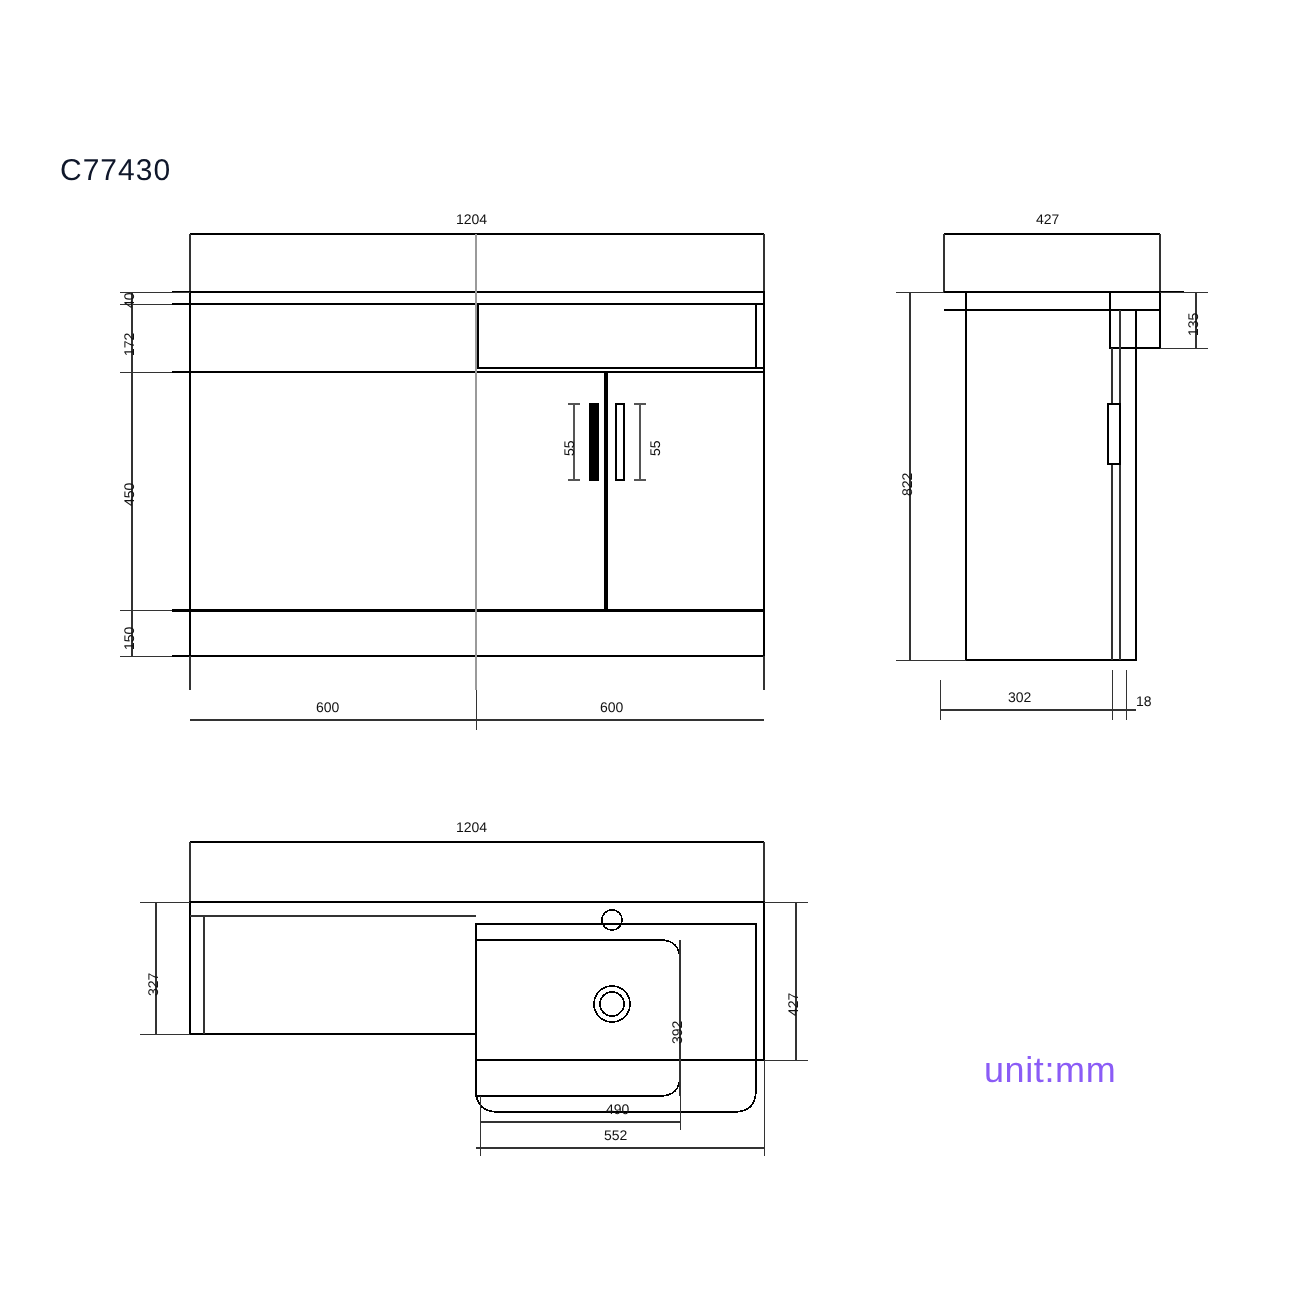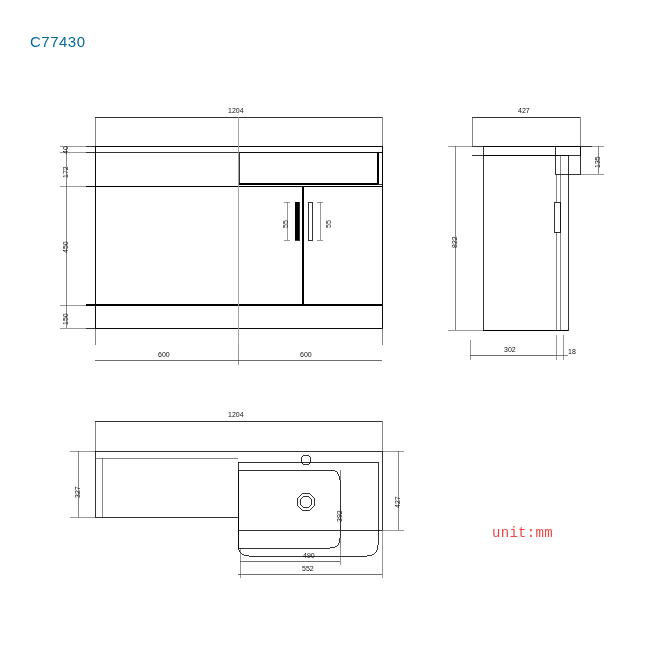--- a/index.html
+++ b/index.html
@@ -1,24 +1,24 @@
 <!DOCTYPE html>
 <html><head>
 <meta charset="utf-8">
 <style>
   html,body{margin:0;padding:0;background:#ffffff;}
   body{width:650px;height:650px;position:relative;overflow:hidden;
        font-family:"Liberation Sans","DejaVu Sans",sans-serif;color:#000;}
   #stage{position:absolute;left:0;top:0;width:650px;height:650px;}
   svg{position:absolute;left:0;top:0;}
-  .ttl{position:absolute;font-size:15px;letter-spacing:.5px;color:#0369a1;}
+  .ttl{position:absolute;font-size:15px;letter-spacing:.5px;color:#0f172a;margin-top:44px;}
   .dim{position:absolute;font-size:7px;color:#111;white-space:nowrap;
        letter-spacing:0px;line-height:1;}
   .dimv{transform:rotate(-90deg);transform-origin:left top;}
-  .unit{position:absolute;font-size:14px;color:#ef4444;letter-spacing:.3px;font-family:Liberation Mono, monospace;}
+  .unit{position:absolute;font-size:18px;color:#8b5cf6;letter-spacing:.3px;}
 </style>
 </head>
 <body>
 
 <div id="stage">
 
   <div class="ttl" style="left:30px;top:33px;">C77430</div>
 
   <div class="unit" style="left:492px;top:525px;">unit:mm</div>
 

